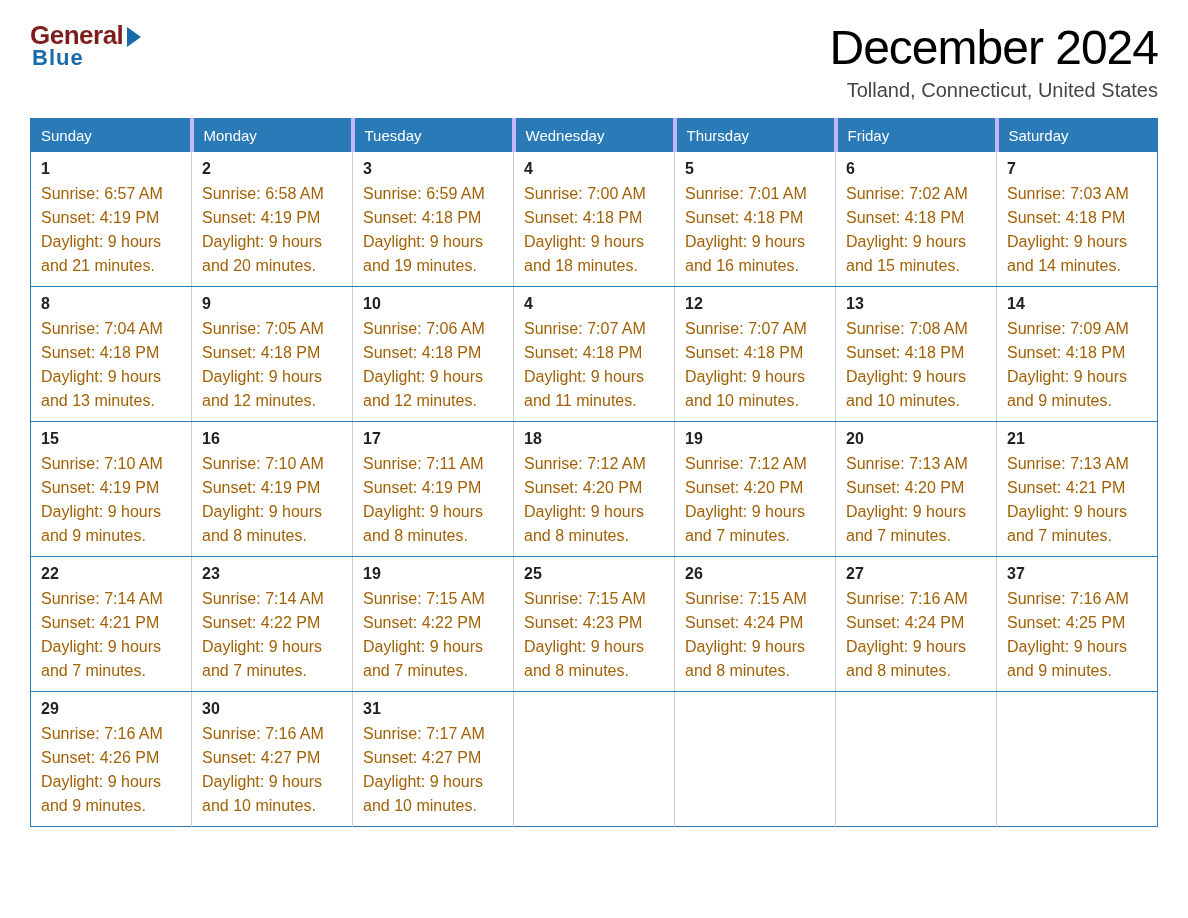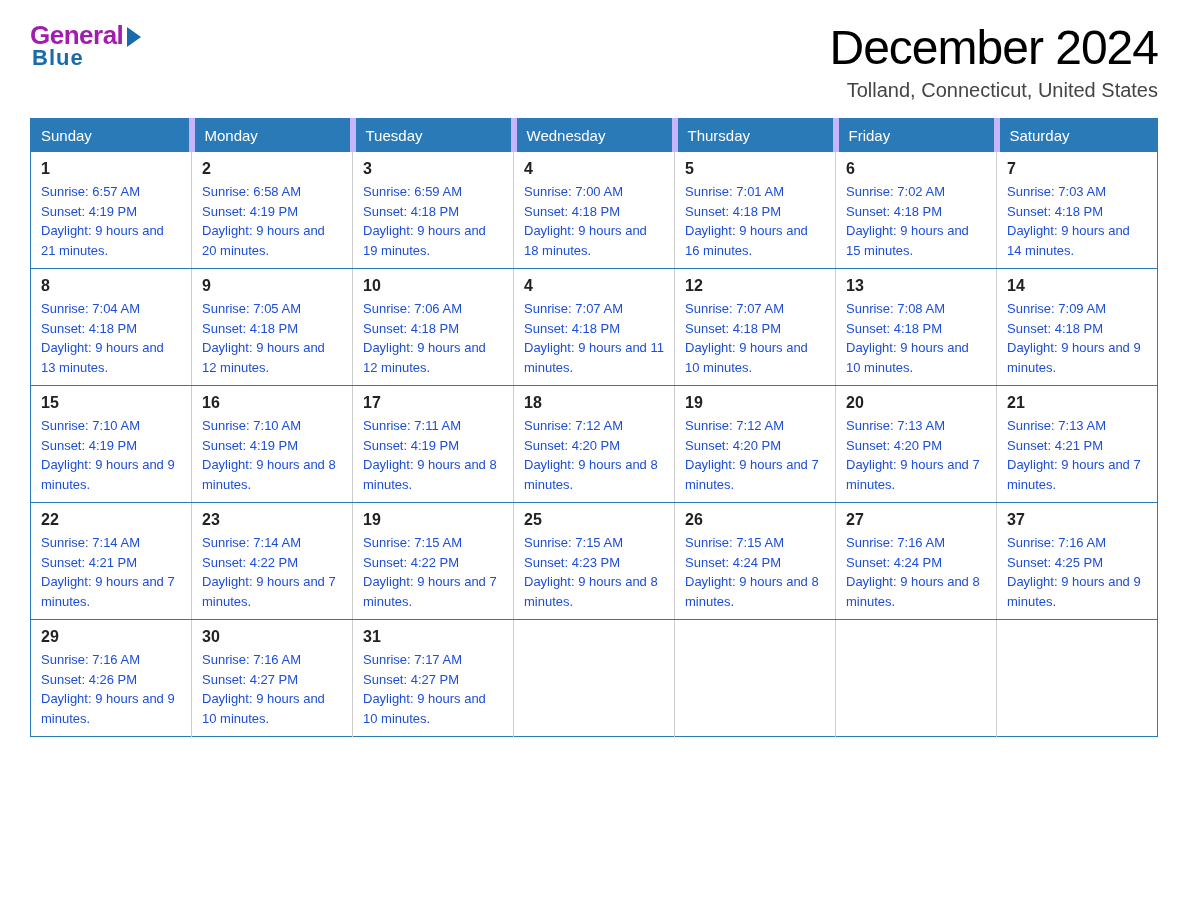--- a/index.html
+++ b/index.html
@@ -21,21 +21,21 @@
       flex-direction: column;
       align-items: flex-start;
     }
     .logo-top {
       display: flex;
       align-items: center;
     }
     .logo-general {
       font-size: 26px;
       font-weight: bold;
-      color: #a21caf;
+      color: #7f1d1d;
       letter-spacing: -0.5px;
     }
     .logo-arrow {
       width: 0;
       height: 0;
       border-left: 14px solid #1a6baa;
       border-top: 10px solid transparent;
       border-bottom: 10px solid transparent;
       margin-left: 4px;
       margin-top: 2px;
@@ -67,21 +67,21 @@
       border-collapse: collapse;
       border: 1px solid #2a7ab8;
     }
     .calendar th {
       background-color: #2a7ab8;
       color: #fff;
       font-size: 15px;
       font-weight: normal;
       padding: 8px 10px;
       text-align: left;
-      border-right: 6px solid #c4b5fd;
+      border-right: 4px solid #c4b5fd;
     }
     .calendar th:last-child {
       border-right: none;
     }
     .calendar td {
       vertical-align: top;
       padding: 8px 10px;
       border-right: 1px solid #ccc;
       border-bottom: 1px solid #2a7ab8;
       font-size: 13px;
@@ -95,23 +95,23 @@
       border-bottom: none;
     }
     .day-number {
       font-size: 16px;
       font-weight: bold;
       color: #222;
       display: block;
       margin-bottom: 4px;
     }
     .day-info {
-      font-size: 13px;
+      font-size: 16px;
       line-height: 1.5;
-      color: #1d4ed8;
+      color: #a16207;
     }
     .empty-cell {
       background: #fff;
     }
   </style>
 </head>
 <body>
 
 <div class="header">
   <div class="logo">

